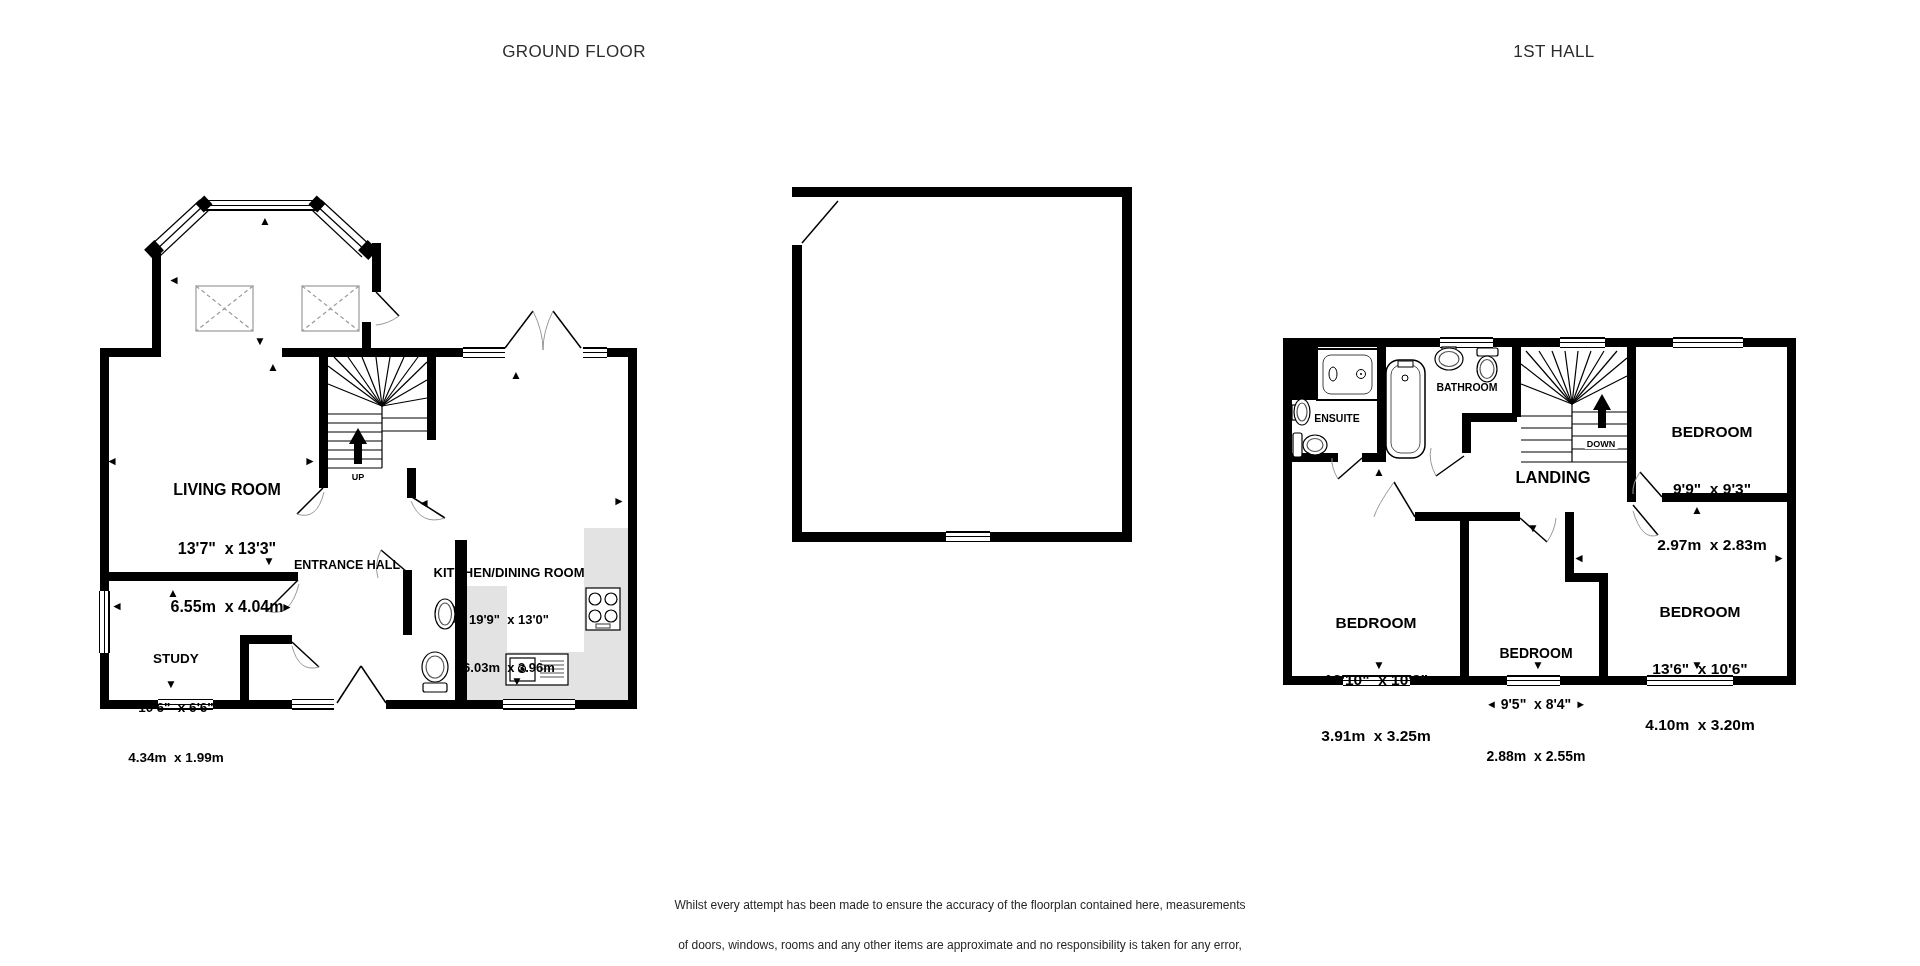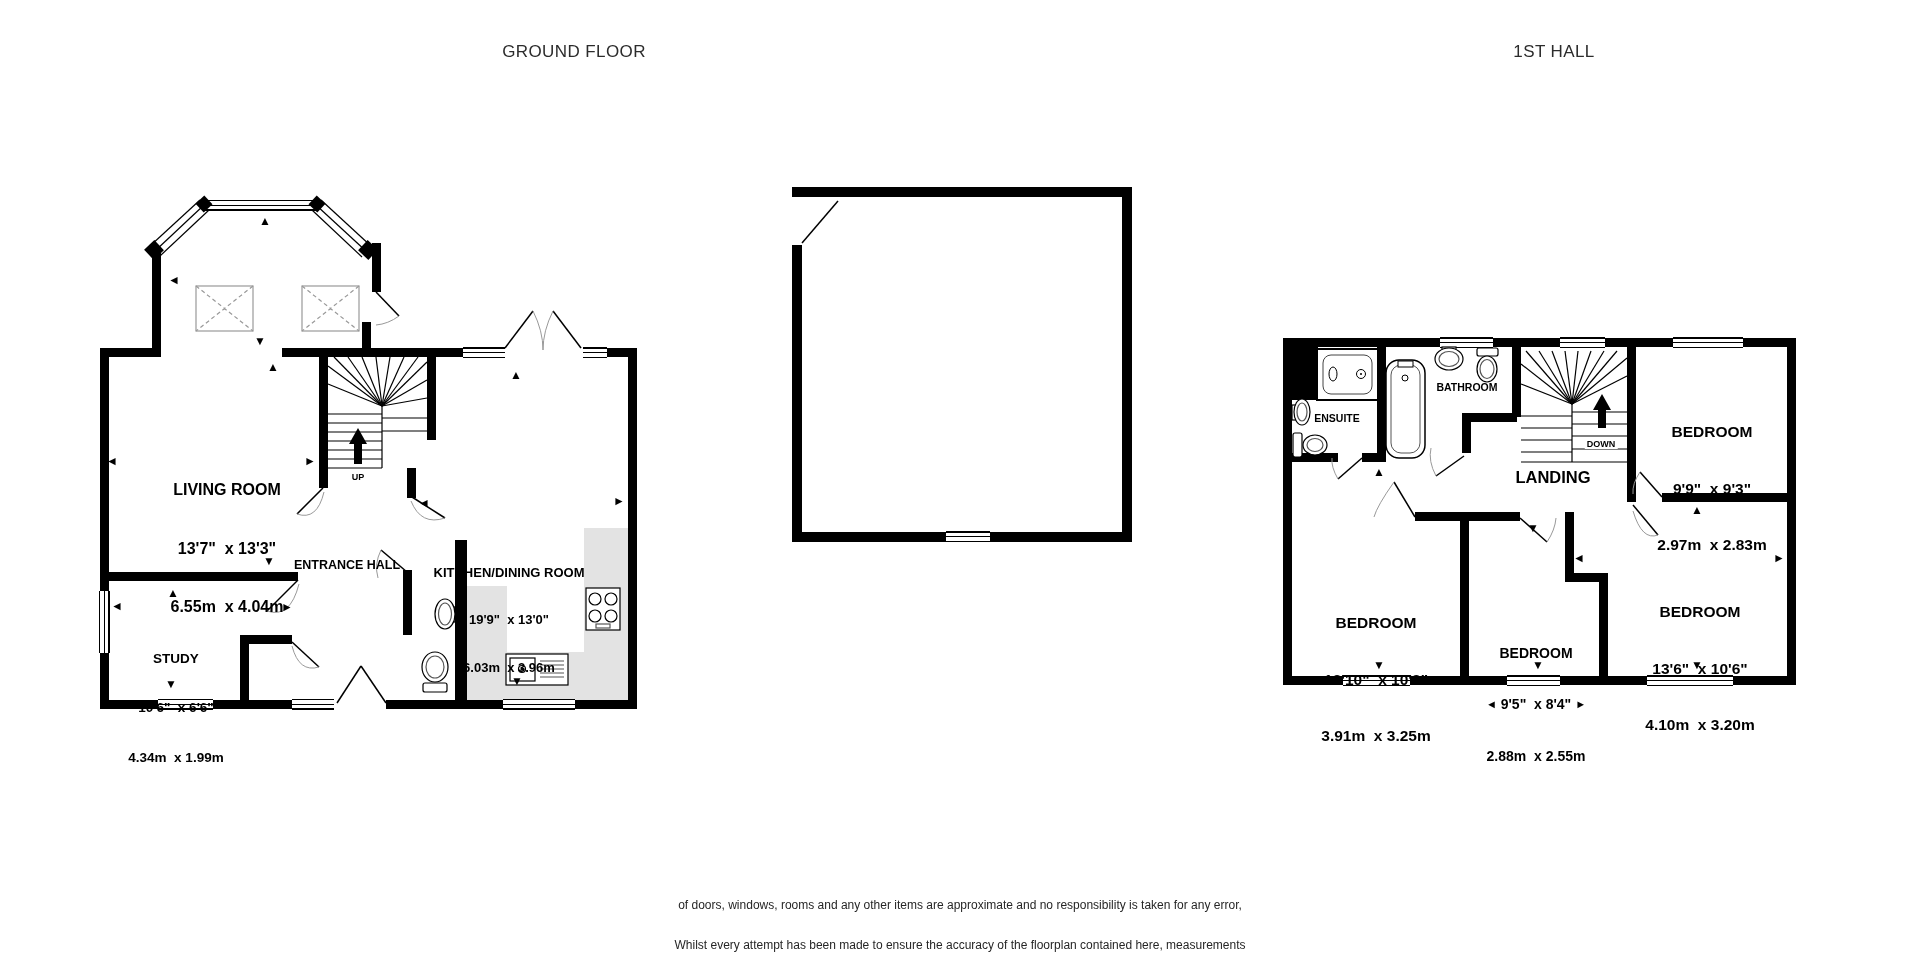--- a/index.html
+++ b/index.html
@@ -347,21 +347,21 @@
   <span class="arr" style="left:1379px;top:472px">▲</span>
   <span class="arr" style="left:1379px;top:665px">▼</span>
   <span class="arr" style="left:1533px;top:528px">▼</span>
   <span class="arr" style="left:1538px;top:665px">▼</span>
   <span class="arr" style="left:1697px;top:510px">▲</span>
   <span class="arr" style="left:1697px;top:665px">▼</span>
   <span class="arr" style="left:1579px;top:558px">◄</span>
   <span class="arr" style="left:1779px;top:558px">►</span>
 
   <div class="disc" style="top:872px">
+    <div>Whilst every attempt has been made to ensure the accuracy of the floorplan contained here, measurements</div>
     <div>of doors, windows, rooms and any other items are approximate and no responsibility is taken for any error,</div>
-    <div>Whilst every attempt has been made to ensure the accuracy of the floorplan contained here, measurements</div>
     
     
     
     
   </div>
 
 </div>
 
 </body></html>

